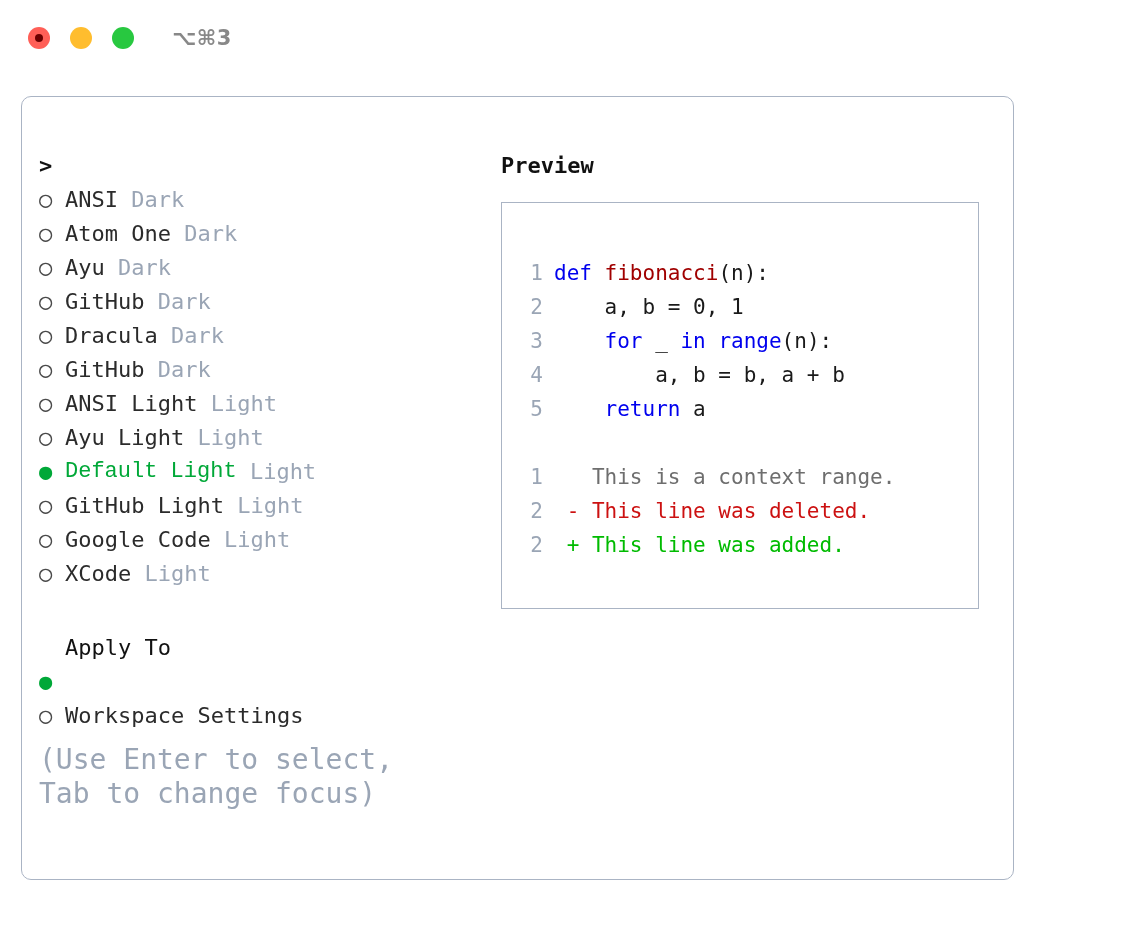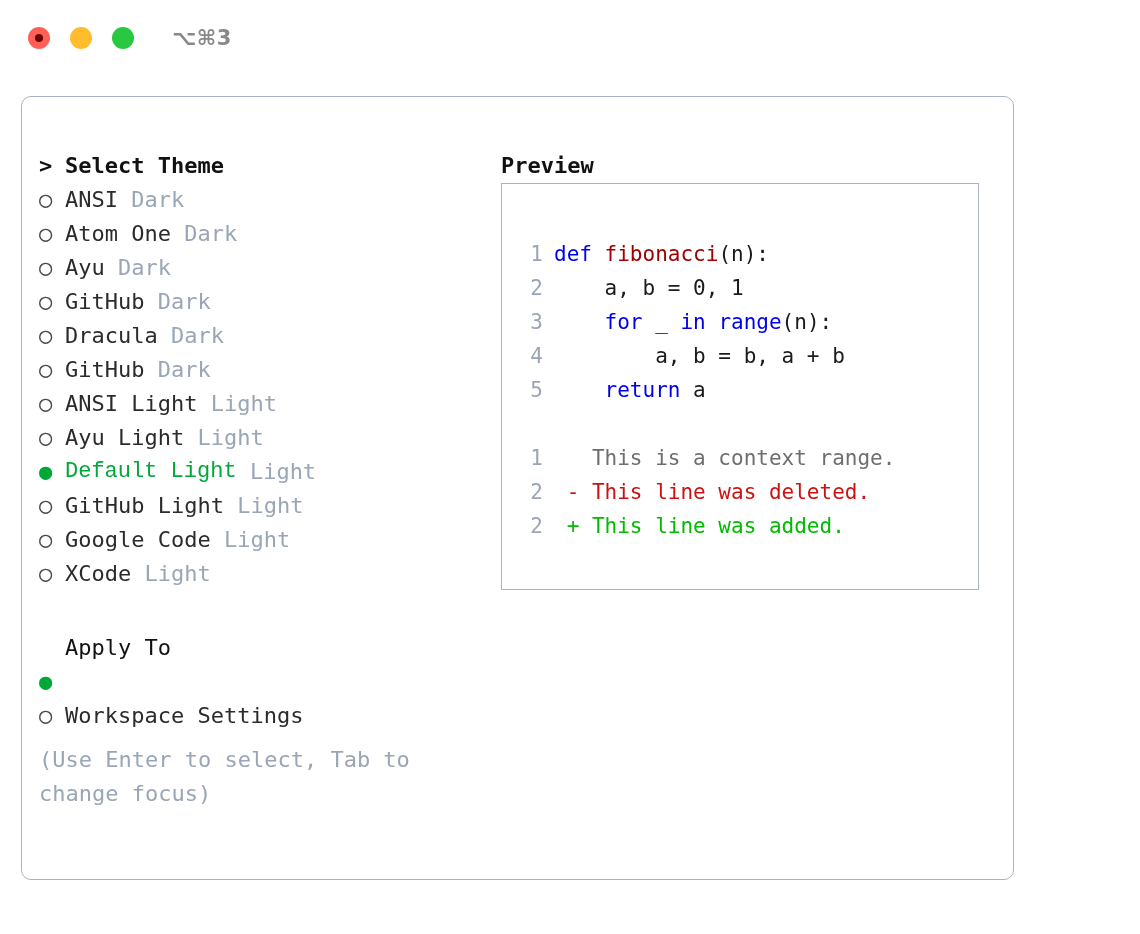--- a/index.html
+++ b/index.html
@@ -128,39 +128,40 @@
     font-size: 22px;
     line-height: 34px;
     color: #111111;
     white-space: pre;
   }
   .section-title .marker { color: transparent; }
 
   .hint {
     margin-top: 10px;
     color: #9aa5b5;
-    font-size: 22px;
+    font-size: 28px;
     line-height: 34px;
     width: 405px;
     white-space: pre-wrap;
     word-break: break-word;
   }
 
   
   .right-col {
     position: absolute;
     left: 479px;
     top: 52px;
     width: 490px;
   }
   .preview-title {
     font-size: 22px;
     font-weight: bold;
     color: #111111;
     line-height: 34px;
+    margin-bottom: 19px;
   }
   .preview-box {
     width: 478px;
     height: 407px;
     border: 1.5px solid #aab4c4;
     box-sizing: border-box;
     background: #ffffff;
     padding: 42px 0 0 0;
   }
   .code-line {
@@ -204,21 +205,20 @@
     <span class="shortcut">⌥⌘3</span>
   </div>
 
   <div class="window-panel">
     <div class="columns">
 
       <div class="left-col">
 
         <div class="row header-row">
           <span class="marker">&gt;</span>
-          <span>Select Theme</span>
         </div>
 
         <div id="theme-list">
             <div class="row"><span class="marker unselected">○</span><span class="item-label">ANSI</span><span> </span><span class="item-tag">Dark</span></div>
             <div class="row"><span class="marker unselected">○</span><span class="item-label">Atom One</span><span> </span><span class="item-tag">Dark</span></div>
             <div class="row"><span class="marker unselected">○</span><span class="item-label">Ayu</span><span> </span><span class="item-tag">Dark</span></div>
             <div class="row"><span class="marker unselected">○</span><span class="item-label">GitHub</span><span> </span><span class="item-tag">Dark</span></div>
             <div class="row"><span class="marker unselected">○</span><span class="item-label">Dracula</span><span> </span><span class="item-tag">Dark</span></div>
             <div class="row"><span class="marker unselected">○</span><span class="item-label">GitHub</span><span> </span><span class="item-tag">Dark</span></div>
             <div class="row"><span class="marker unselected">○</span><span class="item-label">ANSI Light</span><span> </span><span class="item-tag">Light</span></div>

